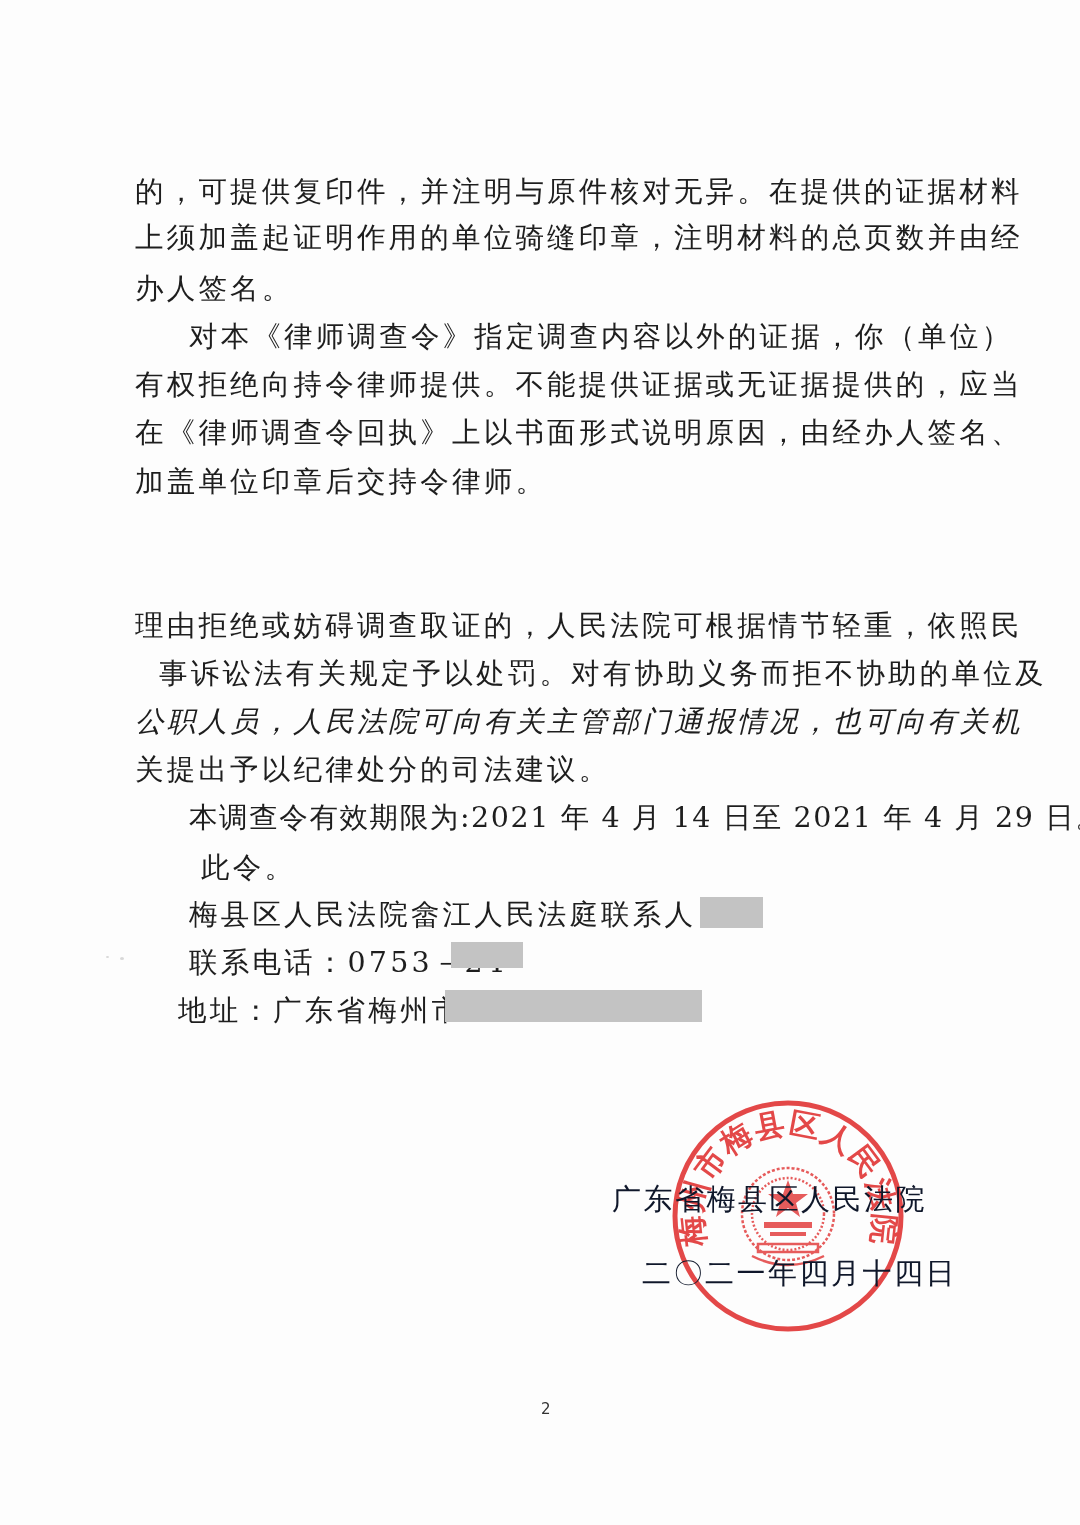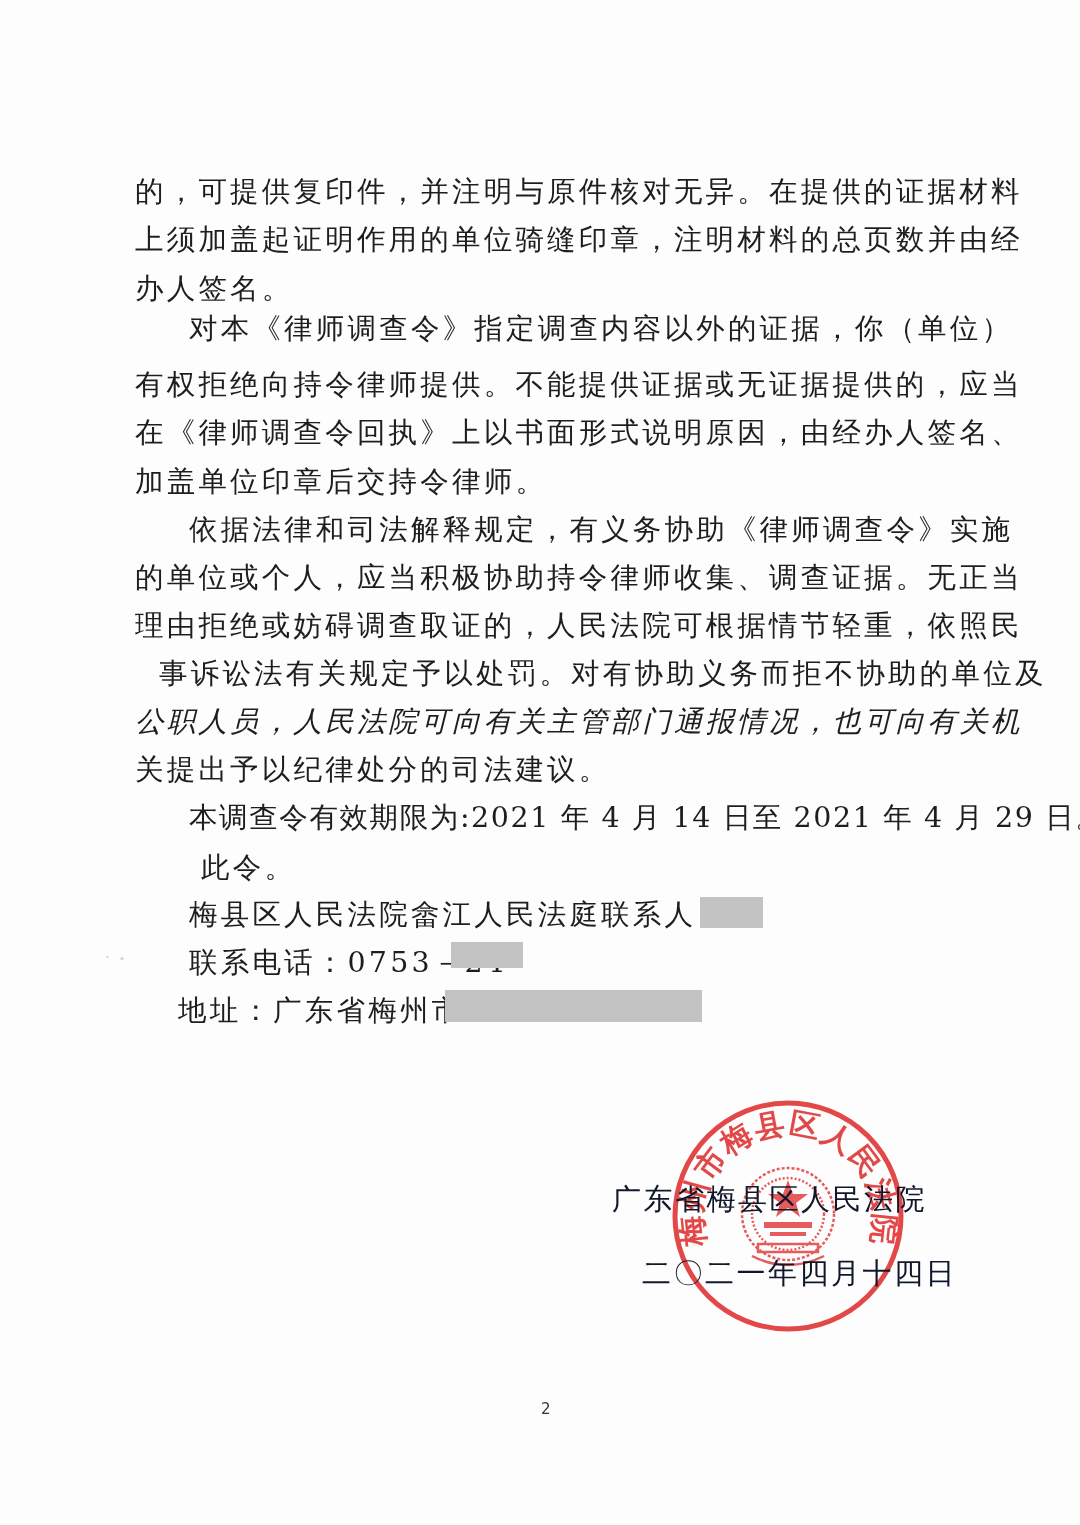--- a/index.html
+++ b/index.html
@@ -52,30 +52,28 @@
     color: #333;
   }
   .speck { position: absolute; background: #d8d8d8; border-radius: 50%; }
 </style>
 </head>
 <body>
 
 <div class="page">
 
   <div class="line" style="top:168px;">的，可提供复印件，并注明与原件核对无异。在提供的证据材料</div>
-  <div class="line" style="top:216px;">上须加盖起证明作用的单位骑缝印章，注明材料的总页数并由经</div>
+  <div class="line" style="top:216px;font-family:Liberation Mono, monospace;">上须加盖起证明作用的单位骑缝印章，注明材料的总页数并由经</div>
   <div class="line short" style="top:265px;">办人签名。</div>
 
-  <div class="line indent" style="top:305px;">对本《律师调查令》指定调查内容以外的证据，你（单位）</div>
+  <div class="line indent" style="top:313px;">对本《律师调查令》指定调查内容以外的证据，你（单位）</div>
   <div class="line" style="top:361px;font-family:Liberation Serif, serif;">有权拒绝向持令律师提供。不能提供证据或无证据提供的，应当</div>
   <div class="line" style="top:409px;">在《律师调查令回执》上以书面形式说明原因，由经办人签名、</div>
   <div class="line short" style="top:458px;">加盖单位印章后交持令律师。</div>
 
-  <div class="line indent" style="top:506px;">依据法律和司法解释规定，有义务协助《律师调查令》实施</div>
-  <div class="line" style="top:554px;">的单位或个人，应当积极协助持令律师收集、调查证据。无正当</div>
   <div class="line" style="top:602px;">理由拒绝或妨碍调查取证的，人民法院可根据情节轻重，依照民</div>
   <div class="line" style="top:650px;margin-left:24px;">事诉讼法有关规定予以处罚。对有协助义务而拒不协助的单位及</div>
   <div class="line" style="top:698px;font-style:italic;">公职人员，人民法院可向有关主管部门通报情况，也可向有关机</div>
   <div class="line short" style="top:746px;">关提出予以纪律处分的司法建议。</div>
 
   <div class="line indent short" style="top:794px; letter-spacing:1.6px;">本调查令有效期限为:2021 年 4 月 14 日至 2021 年 4 月 29 日。</div>
   <div class="line indent short" style="top:844px;margin-left:12px;">此令。</div>
 
   <div class="line indent short" style="top:891px;">
     <span>梅县区人民法院畲江人民法庭联系人：</span><span>刘</span>

